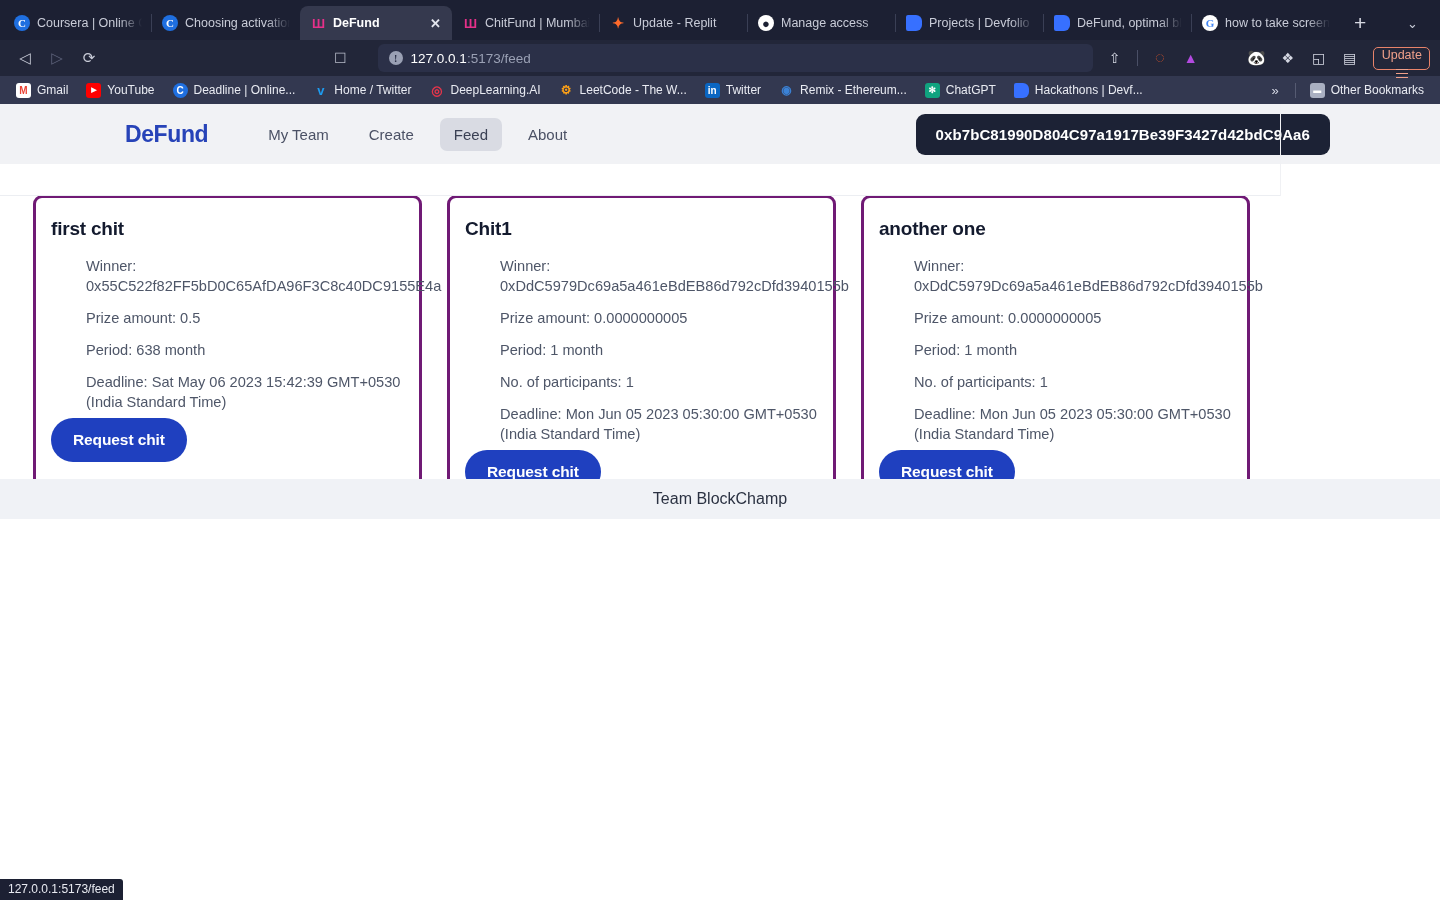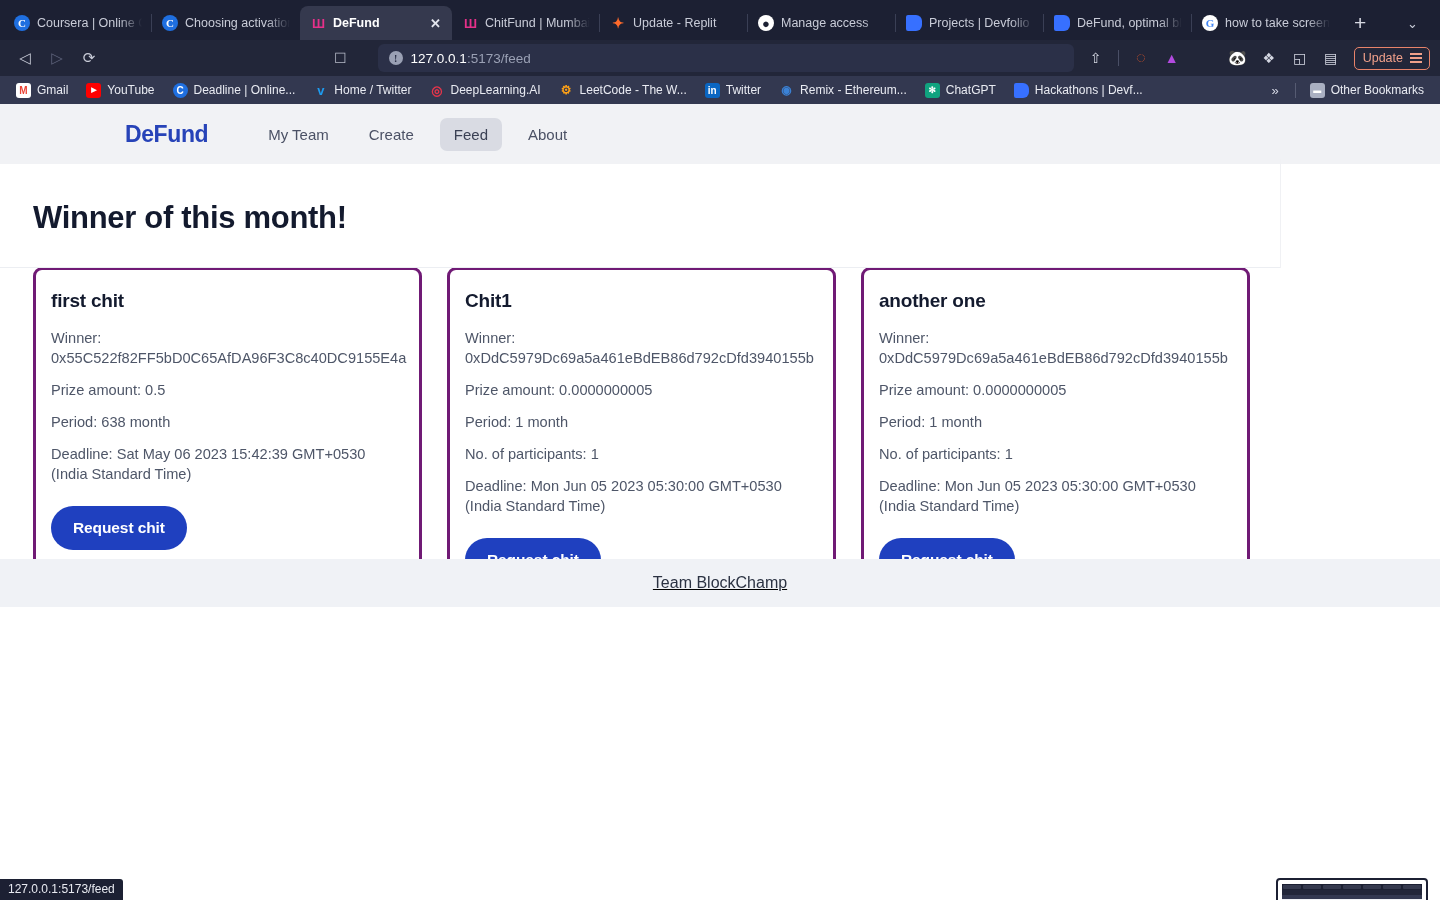--- a/index.html
+++ b/index.html
@@ -97,21 +97,21 @@
   .tb-icon {
     width: 28px; height: 28px; display: flex;
     align-items: center; justify-content: center;
     color: #d4d7e2; font-size: 14px;
   }
   .tb-sep { width: 1px; height: 16px; background: #4a4f66; margin: 0 5px; }
   .update-btn {
     border: 1px solid #e8836a; border-radius: 5px;
     color: #f0a08a; font-size: 12.5px; height: 23px;
     display: flex; align-items: center; gap: 7px;
-    padding: 0 7px 0 8px; margin-left: 6px;
+    padding: 0 7px 0 8px; margin-left: 6px; flex-direction: column;
   }
   .hamb { display: flex; flex-direction: column; gap: 2.5px; }
   .hamb i { display: block; width: 12px; height: 1.6px; background: #f0a08a; }
 
   .bookmarks {
     height: 28px; background: #333850;
     display: flex; align-items: center; padding: 0 8px; gap: 2px;
   }
   .bm {
     display: flex; align-items: center; gap: 6px;
@@ -175,33 +175,34 @@
     border: 3px solid #701a75; border-radius: 9px;
     padding: 20px 15px 22px 15px;
   }
   .card-title {
     font-size: 19px; font-weight: bold; color: #131a2e;
     margin-bottom: 16px; letter-spacing: -0.2px;
   }
   .card-row {
     font-size: 14.6px; color: #4e5668; line-height: 20px;
     margin-bottom: 12px;
+    margin-left: 35px;
   }
   .card-row:last-of-type { margin-bottom: 0; }
   .btn-request {
-    margin-top: 22px; background: #1f40bf; color: #ffffff;
+    margin-top: 6px; background: #1f40bf; color: #ffffff;
     font-size: 15.5px; font-weight: bold; border: none;
     border-radius: 22px; padding: 13px 22px; cursor: pointer;
     letter-spacing: -0.1px;
   }
 
   .footer {
-    position: absolute; left: 0; bottom: 0; width: 1440px; height: 48px;
+    position: absolute; left: 0; bottom: 0; width: 1440px; height: 40px;
     background: #f0f2f6; display: flex;
-    align-items: center; justify-content: center; text-decoration: underline;
+    align-items: center; justify-content: center;
   }
   .footer-text { font-size: 16px; color: #2b3242; }
 
   .statusbar {
     position: absolute; left: 0; bottom: 0;
     background: #1c2033; color: #e8eaf1;
     font-size: 12px; padding: 3px 8px 4px 8px;
     border-top-right-radius: 3px;
   }
 
@@ -348,24 +349,24 @@
   </div>
 
   <div class="page">
 
     <div class="appnav">
       <div class="brand">DeFund</div>
       <div class="navlink">My Team</div>
       <div class="navlink">Create</div>
       <div class="navlink active">Feed</div>
       <div class="navlink">About</div>
+      <div class="wallet">0xb7bC81990D804C97a1917Be39F3427d42bdC9Aa6</div>
     </div>
 
     <div class="content">
-      <div class="page-title">Winner of this month!</div>
 
       <div class="cards-wrap">
         <div class="band"></div>
         <div class="band-r"></div>
 
         <div class="cards">
 
           <div class="card">
             <div class="card-title">first chit</div>
             <div class="card-row"><span>Winner:</span> <span>0x55C522f82FF5bD0C65AfDA96F3C8c40DC9155E4a</span></div>

